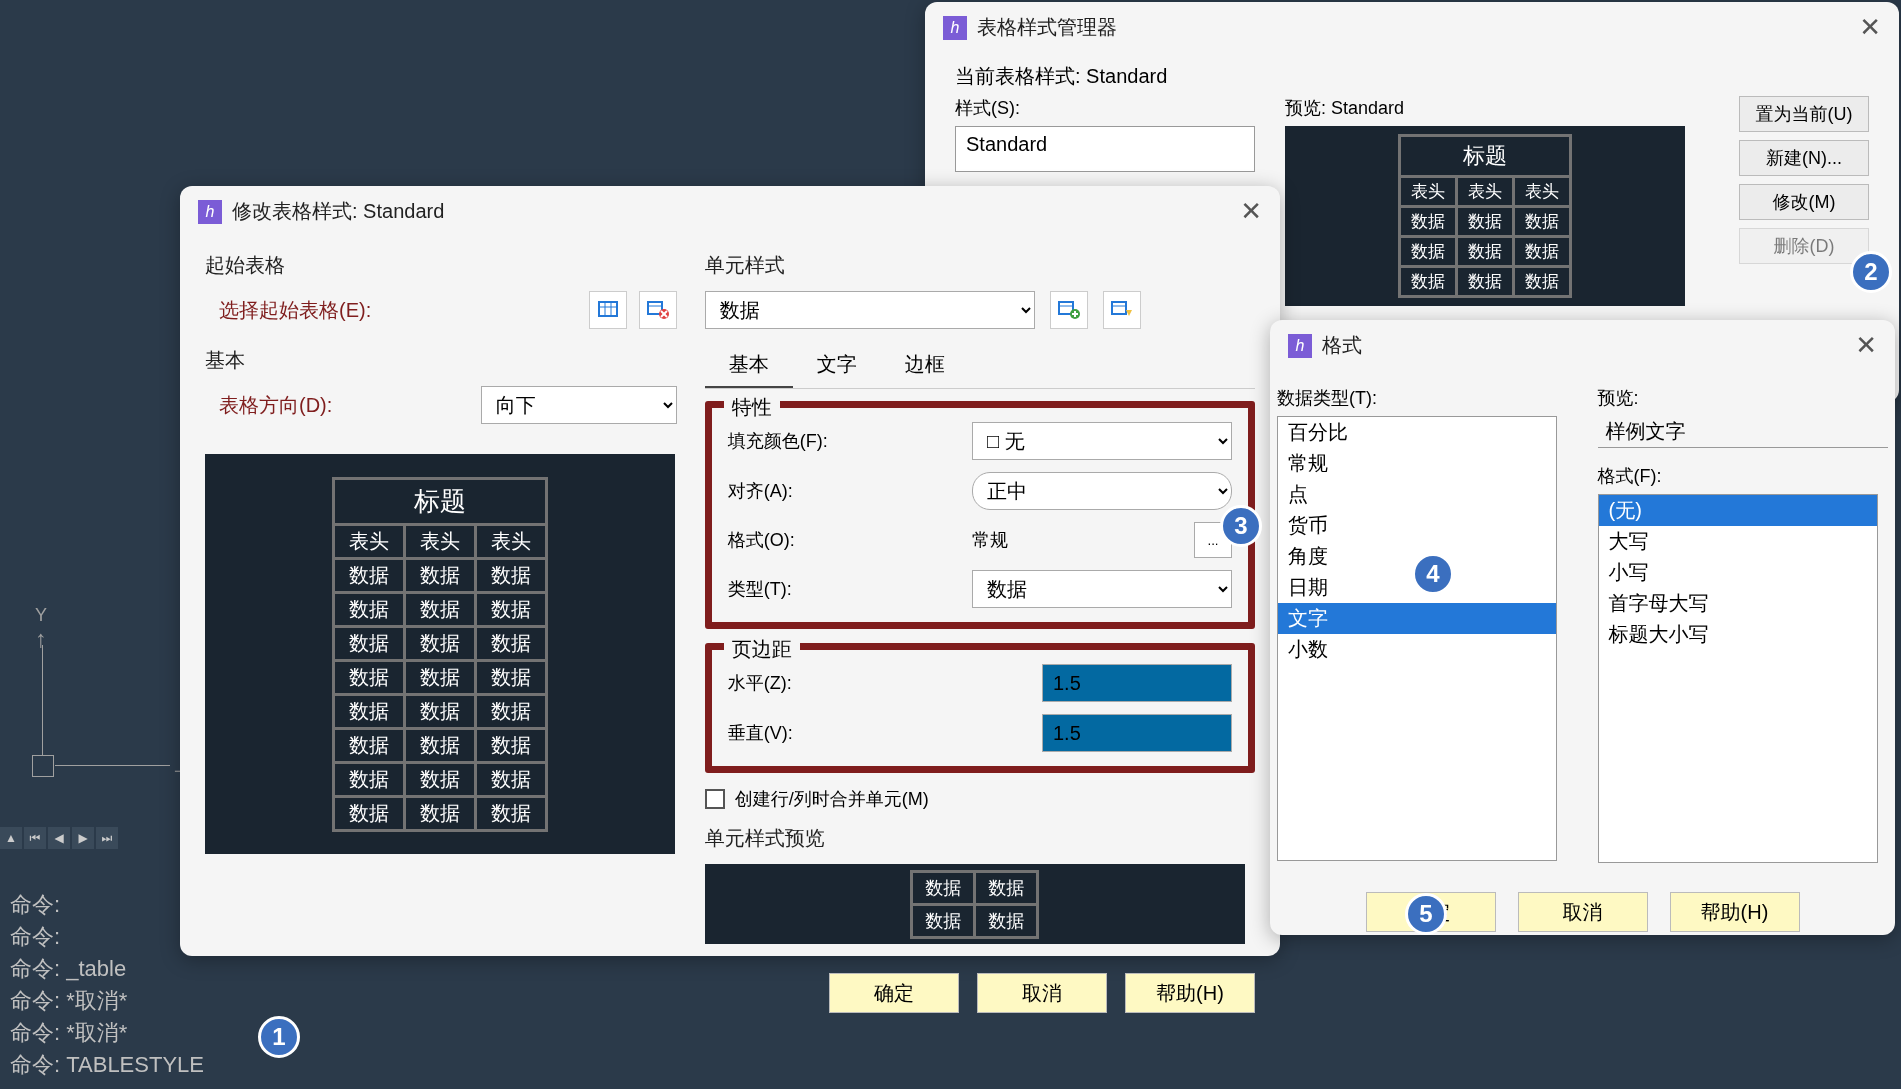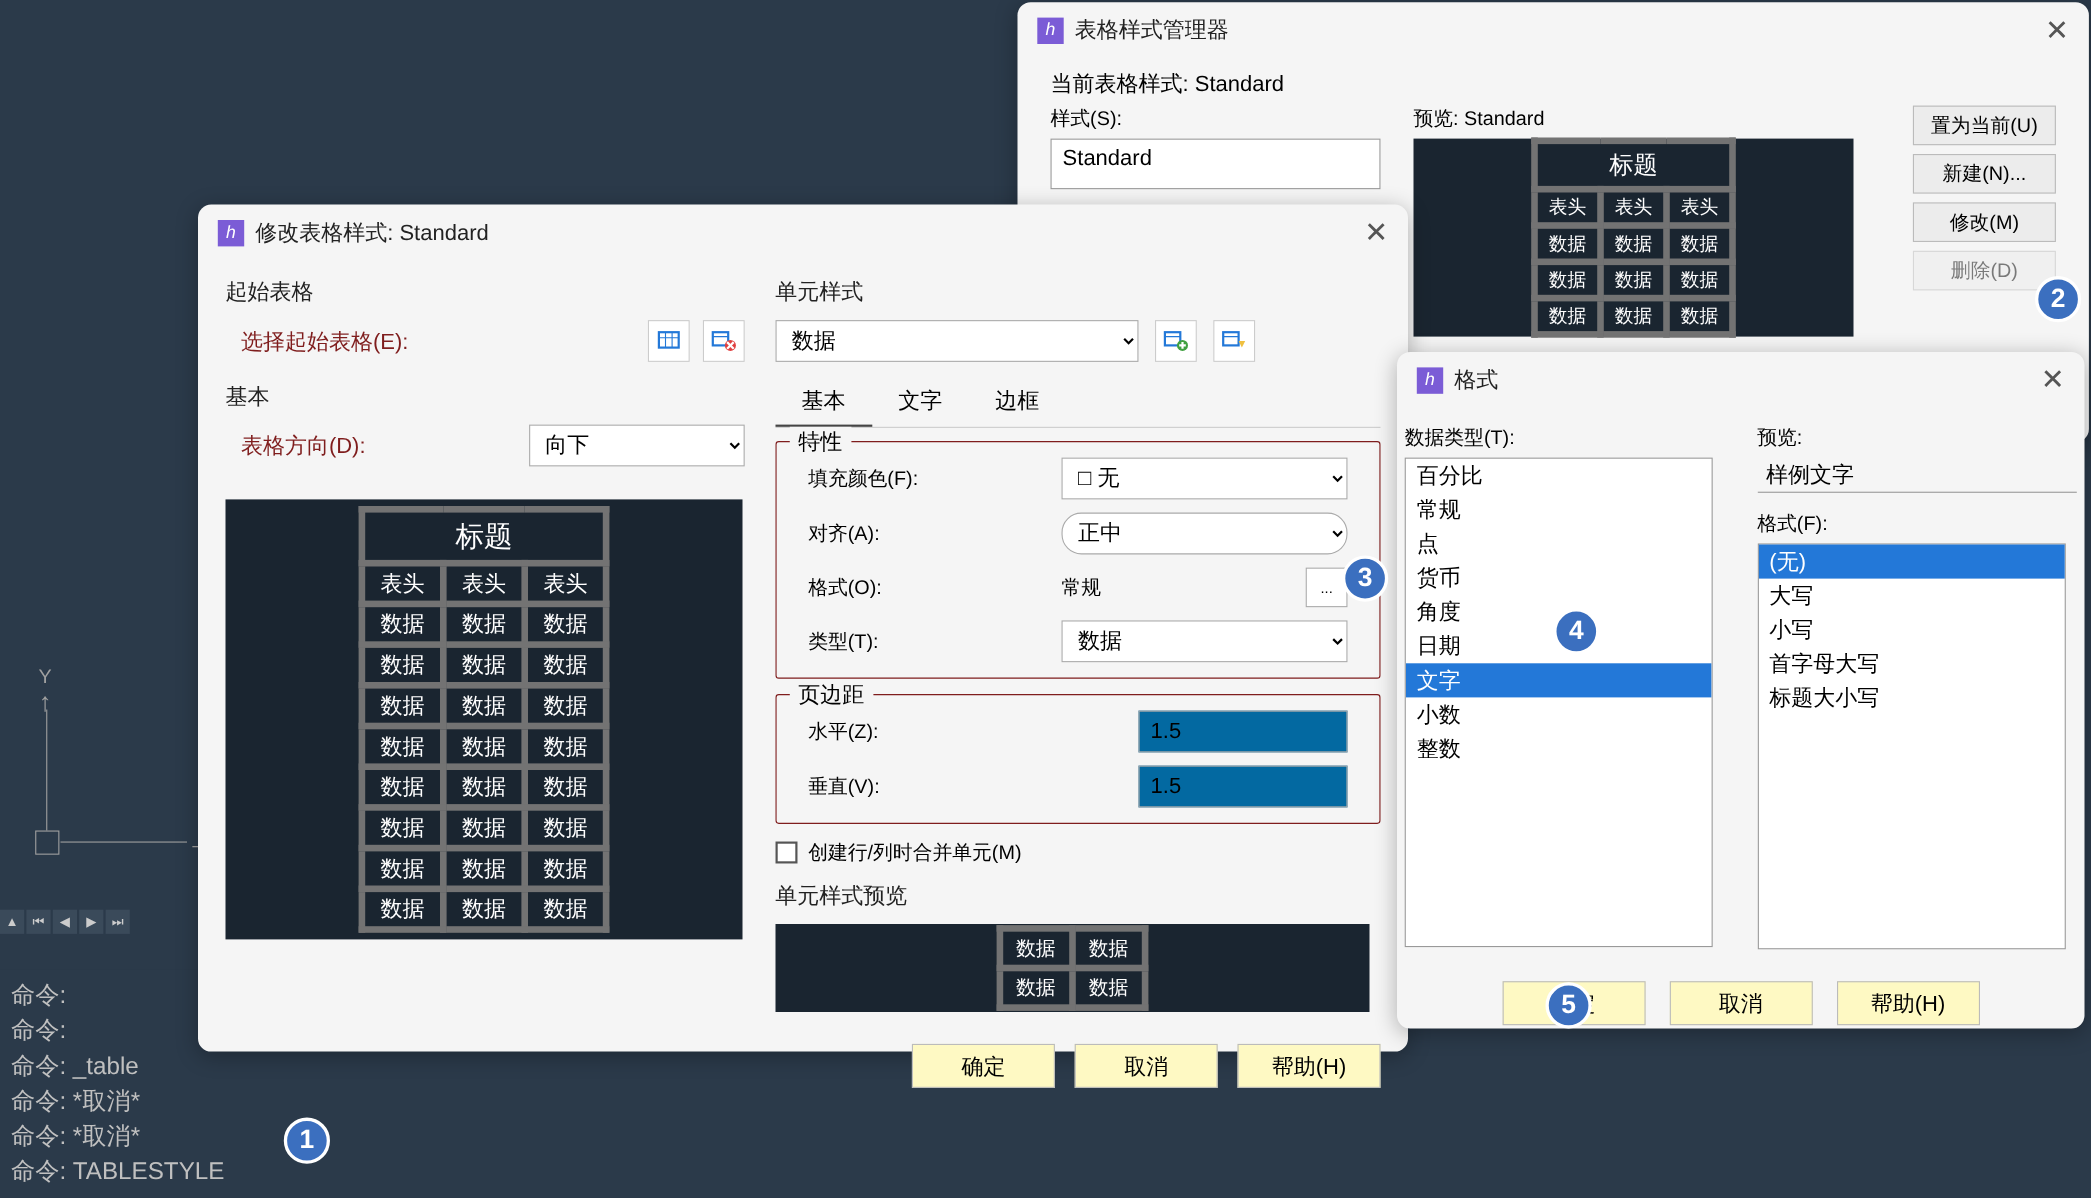--- a/index.html
+++ b/index.html
@@ -220,23 +220,23 @@
       padding: 8px 24px;
       font-size: 20px;
       cursor: pointer;
       border-bottom: 2px solid transparent;
     }
     .tab.active {
       border-bottom: 2px solid #444;
       font-weight: 500;
     }
     .group {
-      border: 1px solid #7f1d1d;
+      border: 7px solid #7f1d1d;
       border-radius: 3px;
-      padding: 14px 29px;
+      padding: 14px 16px;
       margin-bottom: 14px;
       position: relative;
     }
     .group-title {
       position: absolute;
       top: -14px;
       left: 12px;
       background: #f5f5f5;
       padding: 0 8px;
       font-size: 20px;
@@ -325,21 +325,21 @@
       border: 1px solid #999;
       background: white;
     }
     
     
     .tbl-preview {
       border-collapse: collapse;
       color: white;
     }
     .tbl-preview td {
-      border: 6px solid #737373;
+      border: 3px solid #737373;
       padding: 2px 14px;
       text-align: center;
       font-size: 20px;
     }
     .tbl-preview .title-row td {
       font-size: 26px;
       padding: 4px 14px;
     }
     .tbl-small td { font-size: 17px; padding: 2px 10px; }
     .tbl-small .title-row td { font-size: 22px; }
@@ -647,21 +647,20 @@
       <div style="margin-bottom:6px;">数据类型(T):</div>
       <div class="listbox" id="types-list">
           <div class="listbox-item">百分比</div>
           <div class="listbox-item">常规</div>
           <div class="listbox-item">点</div>
           <div class="listbox-item">货币</div>
           <div class="listbox-item">角度</div>
           <div class="listbox-item">日期</div>
           <div class="listbox-item selected">文字</div>
           <div class="listbox-item">小数</div>
-          <div class="listbox-item">整数</div>
         </div>
     </div>
     <div class="fmt-col">
       <div style="margin-bottom:6px;">预览:</div>
       <div class="preview-text-box">样例文字</div>
       <div style="margin-bottom:6px;">格式(F):</div>
       <div class="fmt-listbox" id="formats-list">
           <div class="listbox-item selected">(无)</div>
           <div class="listbox-item">大写</div>
           <div class="listbox-item">小写</div>

